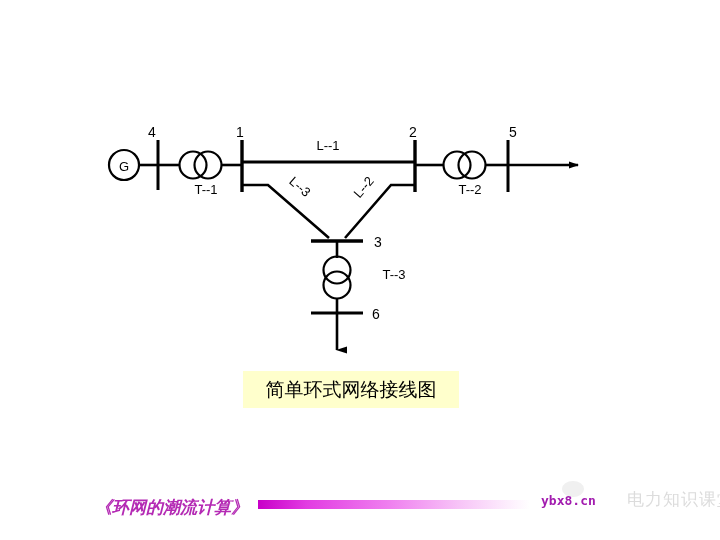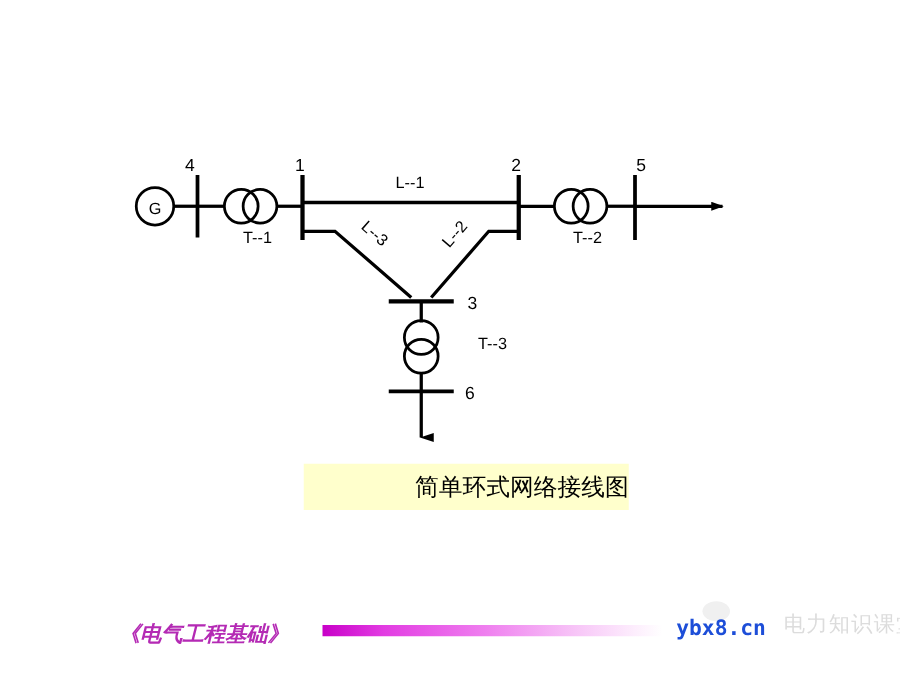--- a/index.html
+++ b/index.html
@@ -47,26 +47,26 @@
   #diagram text {
     font-family: "Liberation Sans", sans-serif;
     fill: #000000;
   }
 
   
   #caption-box {
     position: absolute;
     left: 243px;
     top: 371px;
-    width: 260px;
+    width: 216px;
     height: 37px;
     background: #ffffcc;
     display: flex;
     align-items: center;
-    justify-content: flex-end;
+    justify-content: center;
   }
   #caption-text {
     font-family: "DejaVu Sans", "Liberation Sans", sans-serif;
     font-size: 19px;
     color: #000000;
     white-space: nowrap;
   }
 
   
   #footer-title {
@@ -97,23 +97,23 @@
     color: #dcdcdc;
     white-space: nowrap;
     letter-spacing: 1px;
     margin-left: 37px;
   }
   #watermark-url {
     position: absolute;
     left: 541px;
     top: 493px;
     font-family: "DejaVu Sans Mono", "Liberation Mono", monospace;
-    font-size: 17px;
+    font-size: 13px;
     font-weight: bold;
-    color: #1d4ed8;
+    color: #a21caf;
     white-space: nowrap;
   }
   #watermark-dot {
     position: absolute;
     left: 562px;
     top: 481px;
     width: 22px;
     height: 16px;
     border-radius: 50%;
     background: #f0f0f0;
@@ -213,21 +213,21 @@
       <text x="376" y="319" font-size="14" text-anchor="middle">6</text>
     </g>
 
     <line x1="337" y1="313" x2="337" y2="350" stroke="#000000" stroke-width="2.6" marker-end="url(#arrowD)"></line>
   </svg>
 
   <div id="caption-box">
     <span id="caption-text">简单环式网络接线图</span>
   </div>
 
-  <div id="footer-title">《电气工程基础》</div>
+  <div id="footer-title">《环网的潮流计算》</div>
 
   <div id="footer-bar"></div>
 
   <div id="watermark">电力知识课堂</div>
 
   <div id="watermark-dot"></div>
 
   <div id="watermark-url">ybx8.cn</div>
 
 </div>

